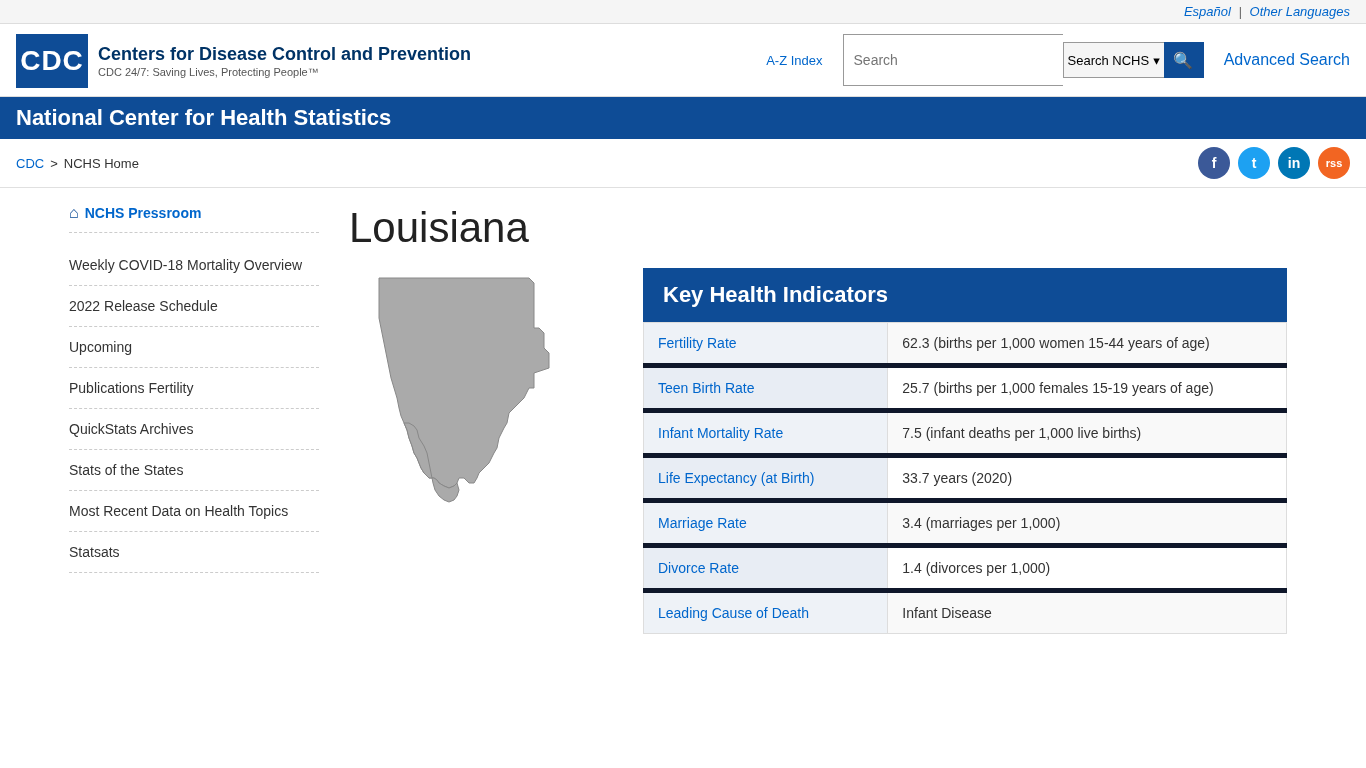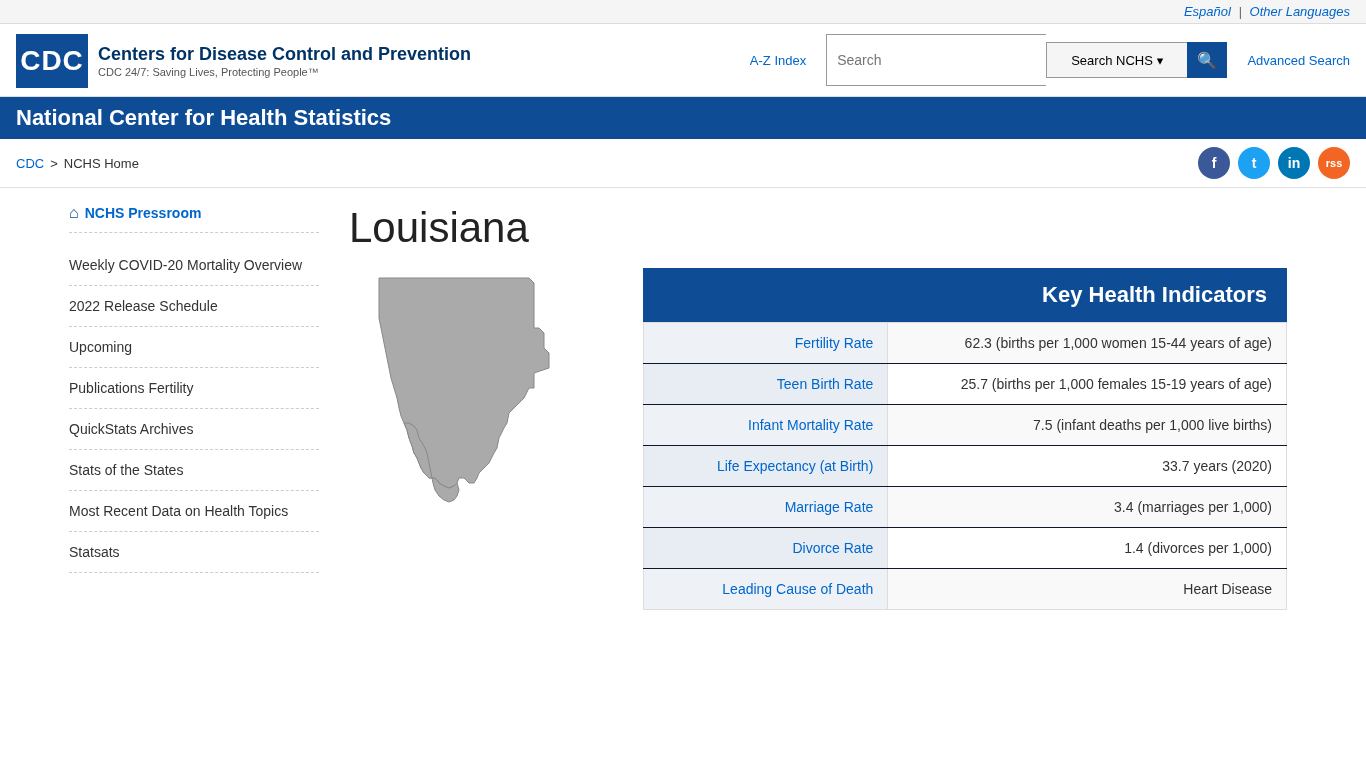--- a/index.html
+++ b/index.html
@@ -46,31 +46,31 @@
     #search-area { display: flex; flex-direction: row; align-items: center; gap: 20px; }
     #az-index-link { color: #0066cc; text-decoration: none; font-size: 13px; }
     #search-row { display: flex; align-items: center; }
     #search-input {
       width: 220px; height: 52px;
       border: 1px solid #999; border-right: none;
       padding: 0 10px; font-size: 14px;
       outline: none;
     }
     #search-scope-btn {
-      height: 36px; padding: 0 24px;
+      height: 36px; padding: 0 4px;
       background: #f5f5f5; border: 1px solid #999; border-right: none;
       cursor: pointer; font-size: 13px; display: flex; align-items: center; gap: 4px;
     }
     #search-btn {
       height: 36px; width: 40px;
       background: #0e4c96; border: none; cursor: pointer;
       display: flex; align-items: center; justify-content: center;
       color: white; font-size: 16px;
     }
-    #advanced-search-link { color: #0066cc; text-decoration: none; font-size: 13px; }
+    #advanced-search-link { color: #0066cc; text-decoration: none; font-size: 16px; }
 
     
     #blue-nav {
       background: #0e4c96;
       padding: 8px 16px;
     }
     #blue-nav h1 { color: white; font-size: 22px; font-weight: bold; }
 
     
     #breadcrumb-row {
@@ -143,40 +143,39 @@
       gap: 24px;
       align-items: flex-start;
     }
     #state-map {
       width: 270px;
       flex-shrink: 0;
     }
     
     #indicators-panel {
       flex: 1;
-      text-align: right;
     }
     #indicators-header {
       background: #0e4c96;
       color: white;
       font-size: 22px;
       font-weight: bold;
       padding: 14px 20px;
       margin-bottom: 0;
     }
     #indicators-table {
       width: 100%;
       border-collapse: collapse;
       border: 1px solid #ddd;
     }
     #indicators-table tr:nth-child(odd) td { background: #f9f9f9; }
     #indicators-table tr:nth-child(even) td { background: #fff; }
     #indicators-table td {
       padding: 12px 14px;
-      border-bottom: 1px solid #0f172a;
+      border-bottom: 5px solid #0f172a;
       font-size: 14px;
       vertical-align: top;
     }
     #indicators-table td:first-child {
       width: 38%;
       background: #eef2f7 !important;
       border-right: 1px solid #ddd;
     }
     #indicators-table tr:nth-child(even) td:first-child { background: #e8edf4 !important; }
     #indicators-table td a { color: #0066cc; text-decoration: none; }
@@ -240,21 +239,21 @@
 
 <div id="main-content">
 
   <div id="sidebar">
     <a id="sidebar-home-link" href="#">
       <span class="home-icon">⌂</span>
       <span>NCHS Pressroom</span>
     </a>
     <div class="sidebar-item">
       <a href="#">
-        <span>Weekly COVID-20 Mortality Overview</span>
+        <span>Weekly COVID-18 Mortality Overview</span>
       </a>
     </div>
     <div class="sidebar-item">
       <a href="#">
         <span>2022 Release Schedule</span>
       </a>
     </div>
     <div class="sidebar-item">
       <a href="#">
         <span>Upcoming</span>
@@ -361,21 +360,21 @@
               <tr>
     <td>
       <a href="#">Divorce Rate</a>
     </td>
     <td>1.4 (divorces per 1,000)</td>
   </tr>
               <tr class="last-row">
     <td>
       <a href="#">Leading Cause of Death</a>
     </td>
-    <td>Heart Disease</td>
+    <td>Infant Disease</td>
   </tr>
             </tbody>
         </table>
       </div>
 
     </div>
   </div>
 </div>
 
 </body></html>

